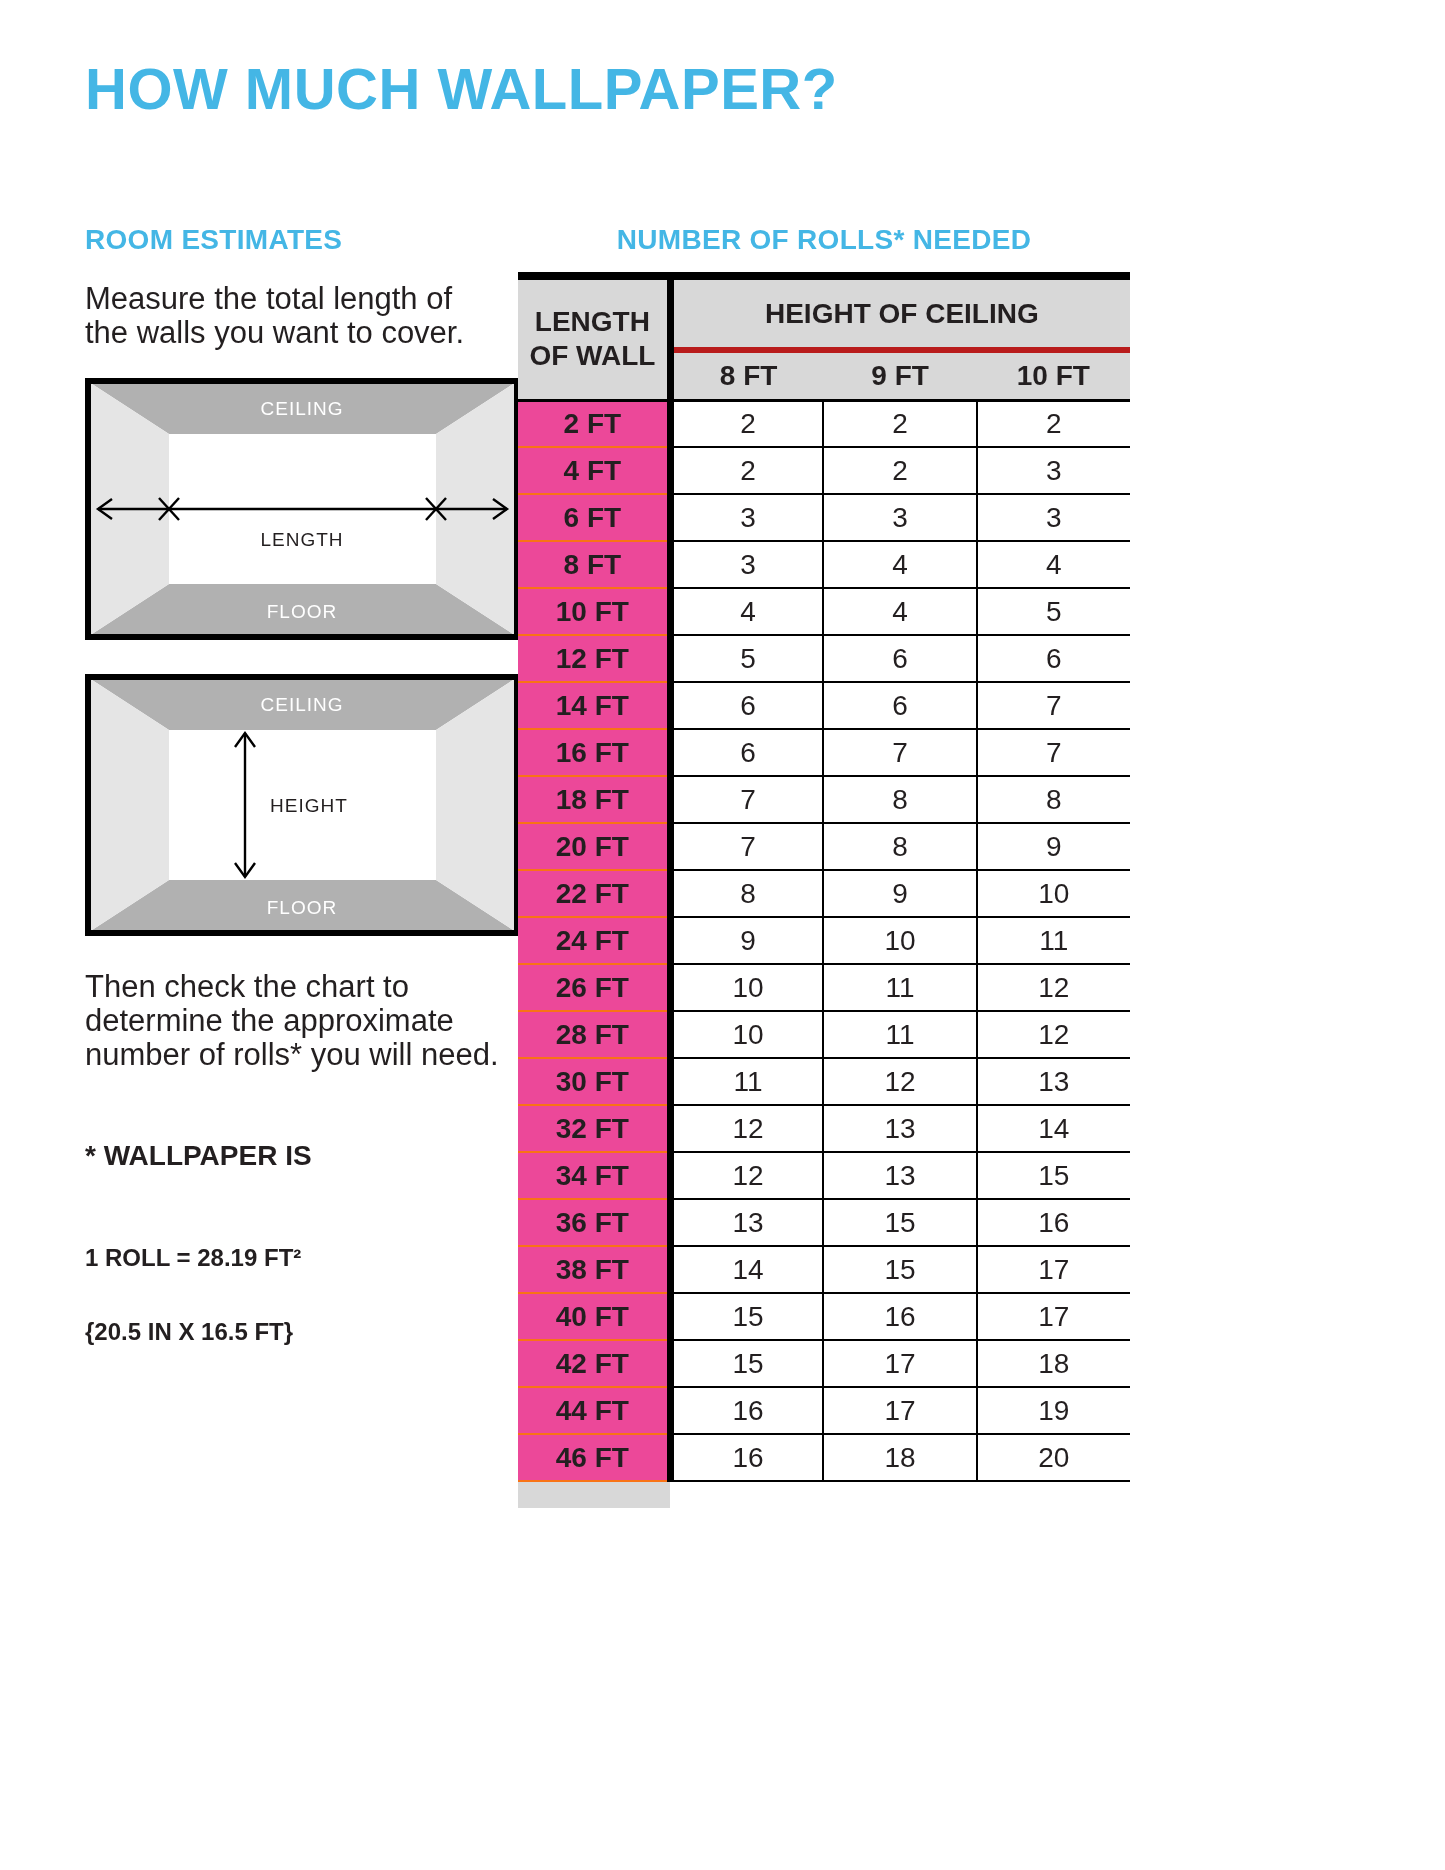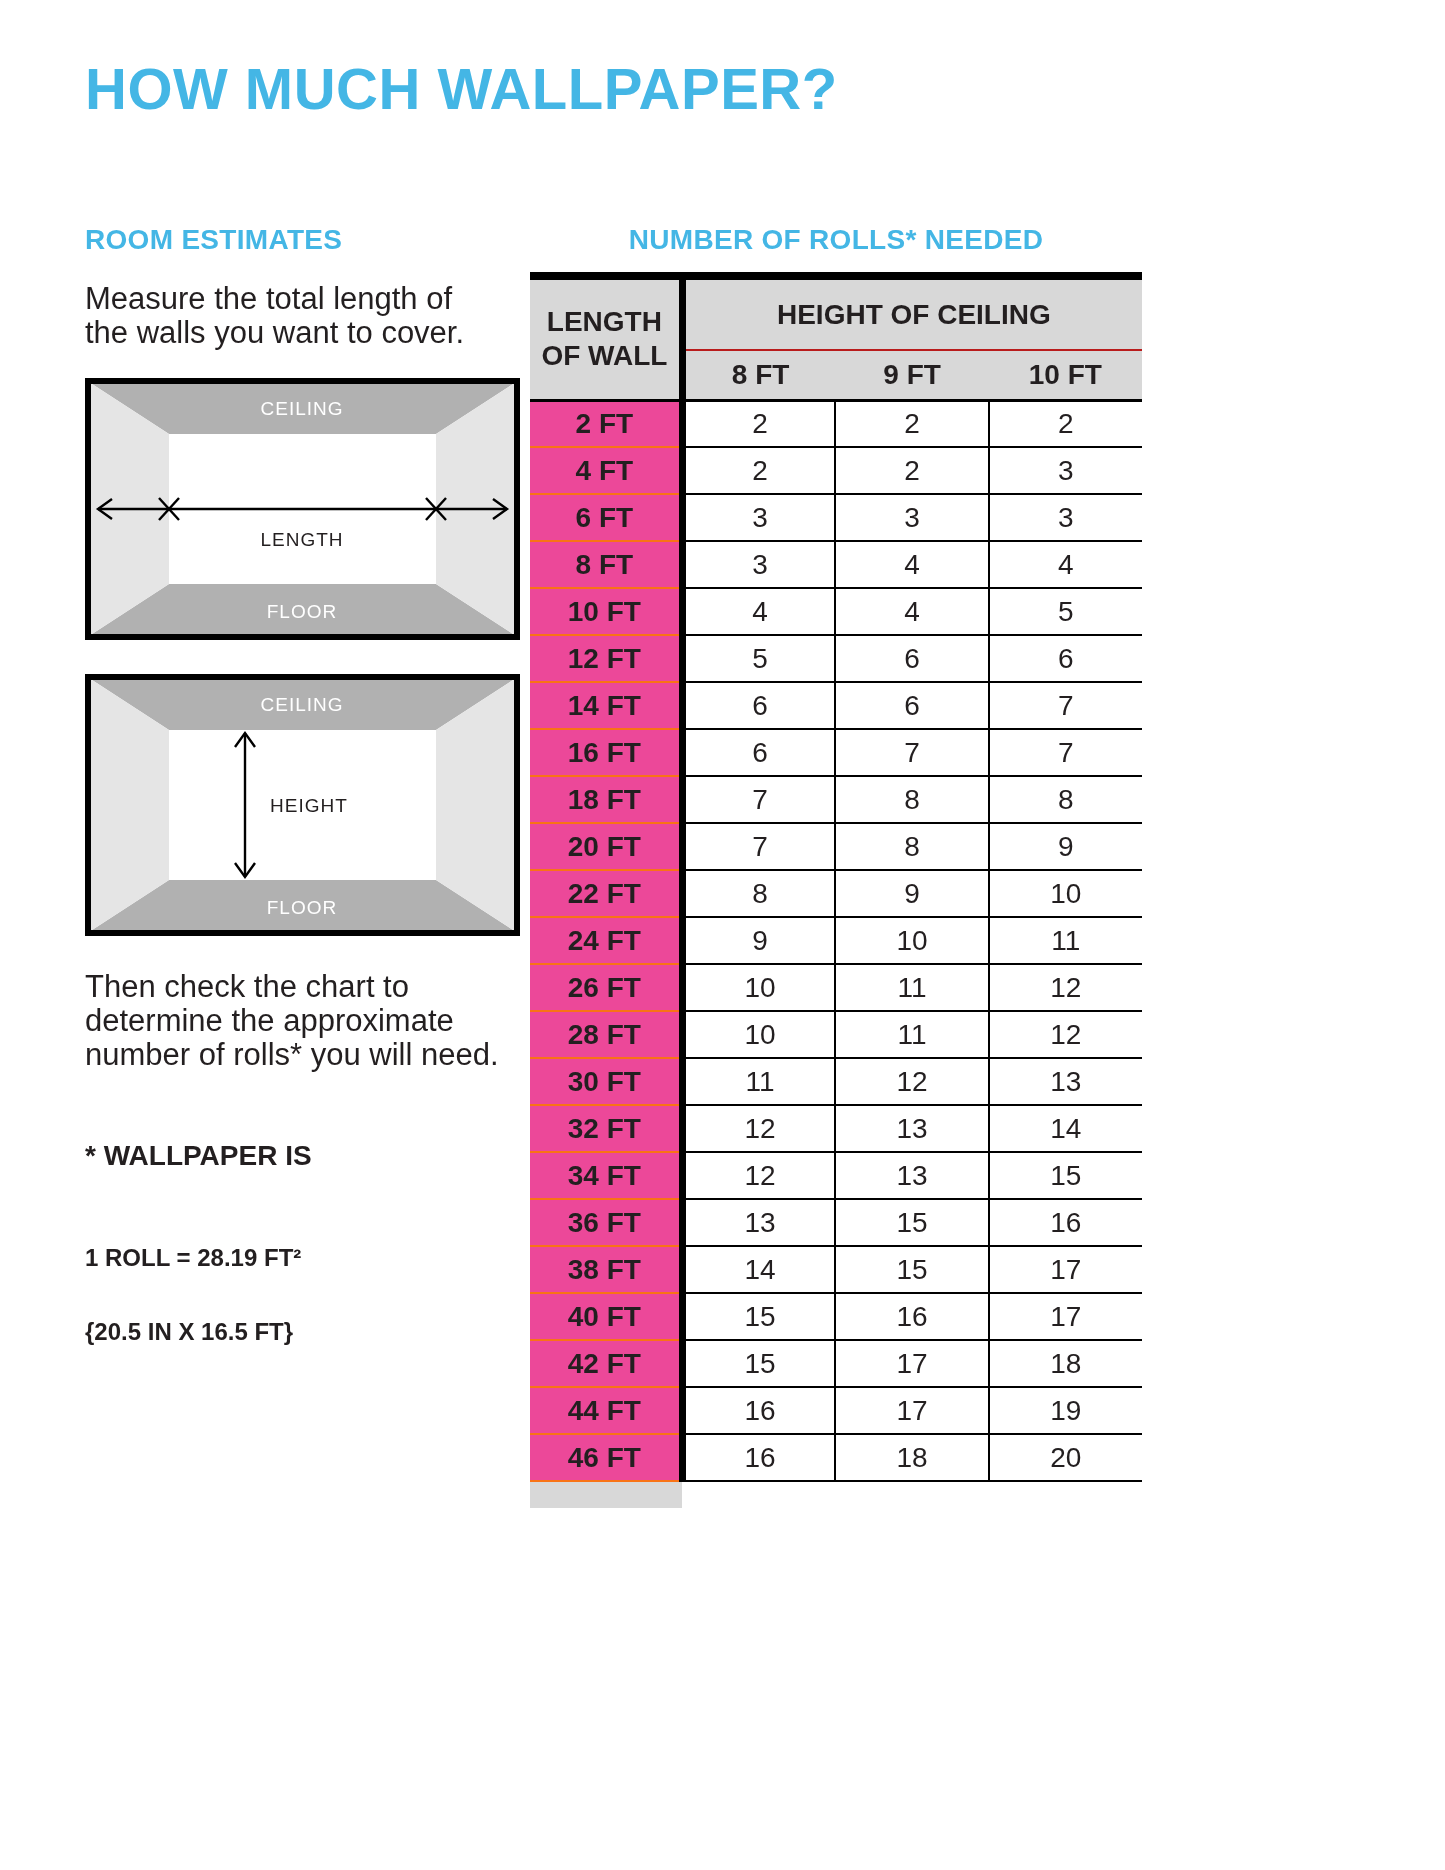--- a/index.html
+++ b/index.html
@@ -58,21 +58,21 @@
   .footnote .indent { padding-left: 24px; }
   .roll-info {
     font-size: 24px;
     font-weight: bold;
     line-height: 37px;
     margin-top: 28px;
     white-space: pre-line;
   }
   .right-col {
     position: absolute;
-    left: 530px;
+    left: 518px;
     top: 224px;
     width: 612px;
   }
   .table-heading {
     font-size: 28px;
     font-weight: bold;
     color: #44b6e5;
     letter-spacing: 0.3px;
     text-align: center;
     margin-bottom: 16px;
@@ -96,21 +96,21 @@
     font-weight: bold;
     line-height: 34px;
     white-space: pre-line;
     border-right: 7px solid #000;
     border-bottom: 3px solid #000;
   }
   th.group-header {
     background: #d8d8d8;
     font-weight: bold;
     height: 74px;
-    border-bottom: 2px solid #b91c1c;
+    border-bottom: 6px solid #b91c1c;
   }
   tr.sub-header th {
     background: #d8d8d8;
     font-weight: bold;
     height: 50px;
     border-bottom: 3px solid #000;
   }
   tbody th.row-label {
     background: #ec4899;
     font-weight: bold;

